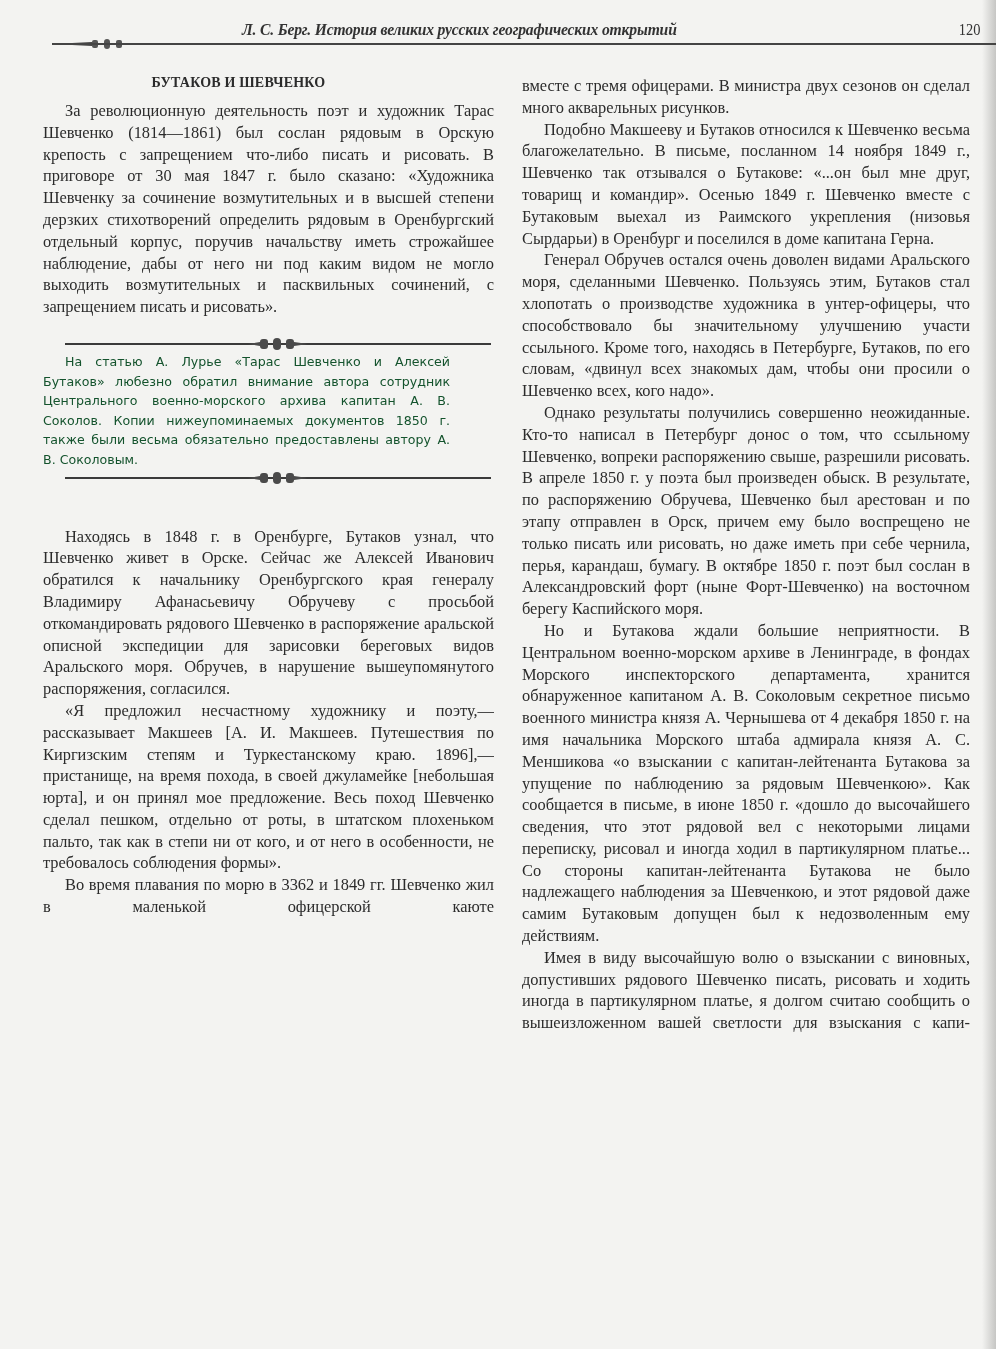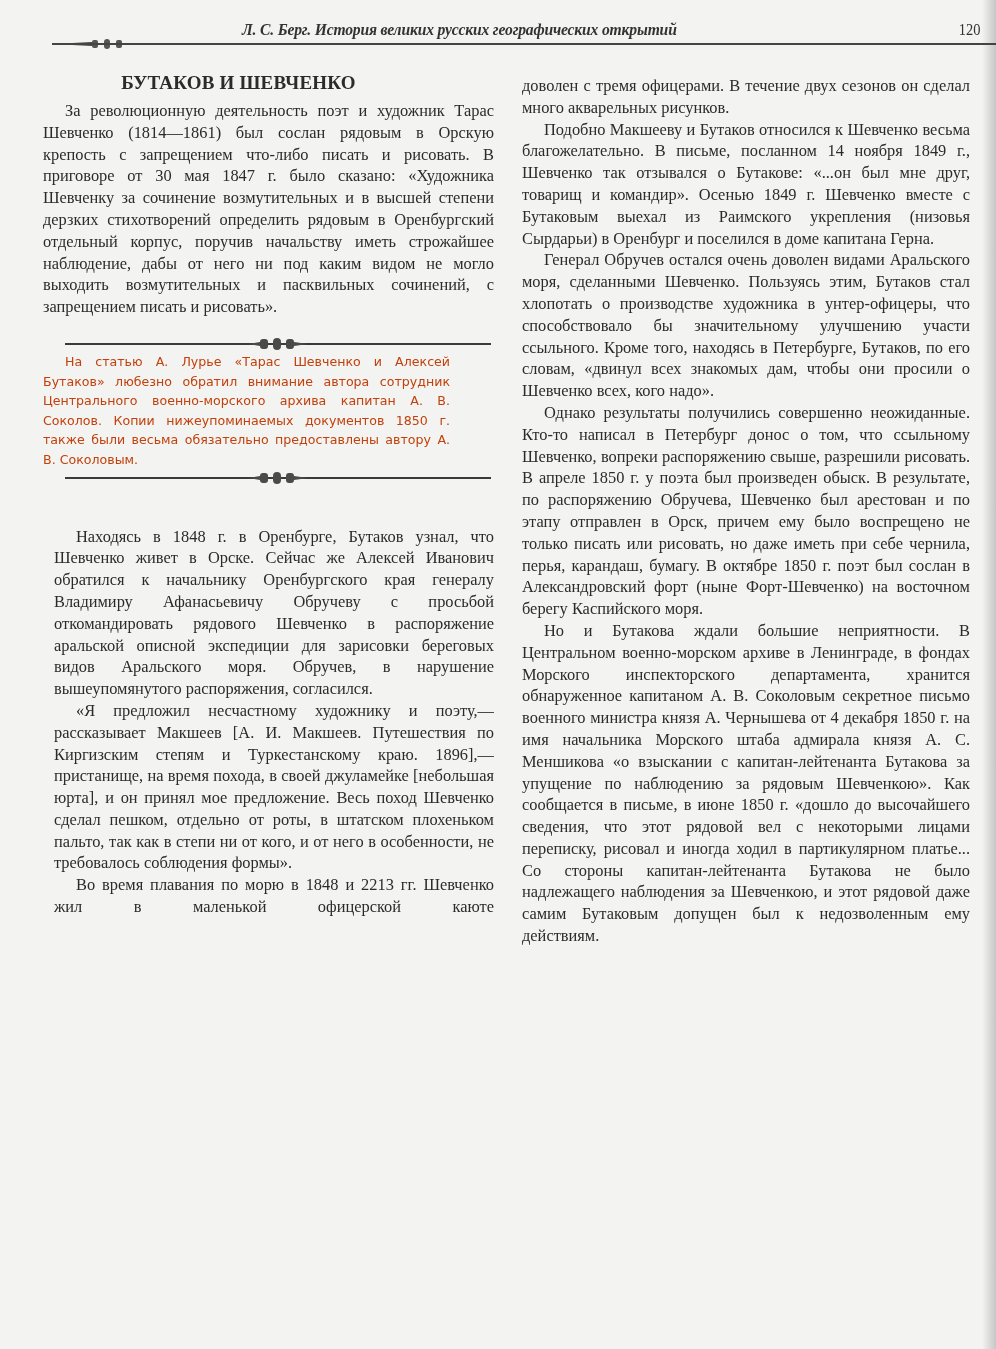--- a/index.html
+++ b/index.html
@@ -38,40 +38,40 @@
   .col {
     position: absolute; top: 70px;
     font-size: 16.4px; line-height: 21.8px;
     text-align: justify; color: #2b2b2b;
   }
   .col-left { left: 43px; width: 451px; }
   .col-right { left: 522px; width: 448px; top: 75px; }
   .col p { margin: 0; text-indent: 22px; }
   .col p.cont { text-indent: 0; }
   .section-title {
-    font-weight: bold; font-size: 19px; text-align: center;
+    font-weight: bold; font-size: 14px; text-align: center;
     margin: 0 0 4px 0; letter-spacing: 0.2px; line-height: 26px;
     padding-right: 60px;
   }
   .note-block {
     position: relative; margin: 18px 0 0 0; padding: 0;
   }
   .divider {
     position: relative; height: 16px; width: 426px; margin-left: 22px;
   }
   .divider .line {
     position: absolute; left: 0; right: 0; top: 7px; height: 2px; background: #3a3a3a;
   }
   .divider svg { position: absolute; left: 183px; top: 0; }
   .note-text {
     font-size: 13.6px; line-height: 19.6px; margin: 17px 0 14px 44px;
-    width: 407px; text-align: justify; text-indent: 14px; color: #c2410c;
+    width: 407px; text-align: justify; text-indent: 14px; color: #14532d;
     font-family: "DejaVu Sans", sans-serif; font-size: 12.6px;
   }
-  .after-note { margin-top: 40px; margin-left: 11px; }
+  .after-note { margin-top: 40px; }
 </style>
 </head>
 <body>
 
 <div class="page-shade"></div>
 
 <div class="header">
   <svg class="ornament" width="110" height="14" style="left:0;top:19px;">
     <polygon points="0,7 40,5 50,7 40,9" fill="#444"></polygon>
     <g fill="#555">
@@ -115,23 +115,24 @@
           <rect x="38" y="3" width="8" height="10" rx="3"></rect>
           <polygon points="46,6 60,8 46,10"></polygon>
         </g>
       </svg>
     </div>
   </div>
 
   <div class="after-note">
     <p>Находясь в 1848 г. в Оренбурге, Бутаков узнал, что Шевченко живет в Орске. Сейчас же Алексей Иванович обратился к начальнику Оренбургского края генералу Владимиру Афанасьевичу Обручеву с просьбой откомандировать рядового Шевченко в распоряжение аральской описной экспедиции для зарисовки береговых видов Аральского моря. Обручев, в нарушение вышеупомянутого распоряжения, согласился.</p>
     <p>«Я предложил несчастному художнику и поэту,— рассказывает Макшеев [А. И. Макшеев. Путешествия по Киргизским степям и Туркестанскому краю. 1896],— пристанище, на время похода, в своей джуламейке [небольшая юрта], и он принял мое предложение. Весь поход Шевченко сделал пешком, отдельно от роты, в штатском плохеньком пальто, так как в степи ни от кого, и от него в особенности, не требовалось соблюдения формы».</p>
-    <p style="text-align-last: justify;">Во время плавания по морю в 1848 и 2213 гг. Шевченко жил в маленькой офицерской каюте</p>
+    <p style="text-align-last: justify;">Во время плавания по морю в 3362 и 1849 гг. Шевченко жил в маленькой офицерской каюте</p>
   </div>
 </div>
 
 <div class="col col-right">
-  <p class="cont">доволен с тремя офицерами. В течение двух сезонов он сделал много акварельных рисунков.</p>
+  <p class="cont">вместе с тремя офицерами. В министра двух сезонов он сделал много акварельных рисунков.</p>
   <p>Подобно Макшееву и Бутаков относился к Шевченко весьма благожелательно. В письме, посланном 14 ноября 1849 г., Шевченко так отзывался о Бутакове: «...он был мне друг, товарищ и командир». Осенью 1849 г. Шевченко вместе с Бутаковым выехал из Раимского укрепления (низовья Сырдарьи) в Оренбург и поселился в доме капитана Герна.</p>
   <p>Генерал Обручев остался очень доволен видами Аральского моря, сделанными Шевченко. Пользуясь этим, Бутаков стал хлопотать о производстве художника в унтер-офицеры, что способствовало бы значительному улучшению участи ссыльного. Кроме того, находясь в Петербурге, Бутаков, по его словам, «двинул всех знакомых дам, чтобы они просили о Шевченко всех, кого надо».</p>
   <p>Однако результаты получились совершенно неожиданные. Кто-то написал в Петербург донос о том, что ссыльному Шевченко, вопреки распоряжению свыше, разрешили рисовать. В апреле 1850 г. у поэта был произведен обыск. В результате, по распоряжению Обручева, Шевченко был арестован и по этапу отправлен в Орск, причем ему было воспрещено не только писать или рисовать, но даже иметь при себе чернила, перья, карандаш, бумагу. В октябре 1850 г. поэт был сослан в Александровский форт (ныне Форт-Шевченко) на восточном берегу Каспийского моря.</p>
   <p>Но и Бутакова ждали большие неприятности. В Центральном военно-морском архиве в Ленинграде, в фондах Морского инспекторского департамента, хранится обнаруженное капитаном А. В. Соколовым секретное письмо военного министра князя А. Чернышева от 4 декабря 1850 г. на имя начальника Морского штаба адмирала князя А. С. Меншикова «о взыскании с капитан-лейтенанта Бутакова за упущение по наблюдению за рядовым Шевченкою». Как сообщается в письме, в июне 1850 г. «дошло до высочайшего сведения, что этот рядовой вел с некоторыми лицами переписку, рисовал и иногда ходил в партикулярном платье... Со стороны капитан-лейтенанта Бутакова не было надлежащего наблюдения за Шевченкою, и этот рядовой даже самим Бутаковым допущен был к недозволенным ему действиям.</p>
+  <p style="text-align-last: justify;">Имея в виду высочайшую волю о взыскании с виновных, допустивших рядового Шевченко писать, рисовать и ходить иногда в партикулярном платье, я долгом считаю сообщить о вышеизложенном вашей светлости для взыскания с капи-</p>
 </div>
 
 </body></html>

